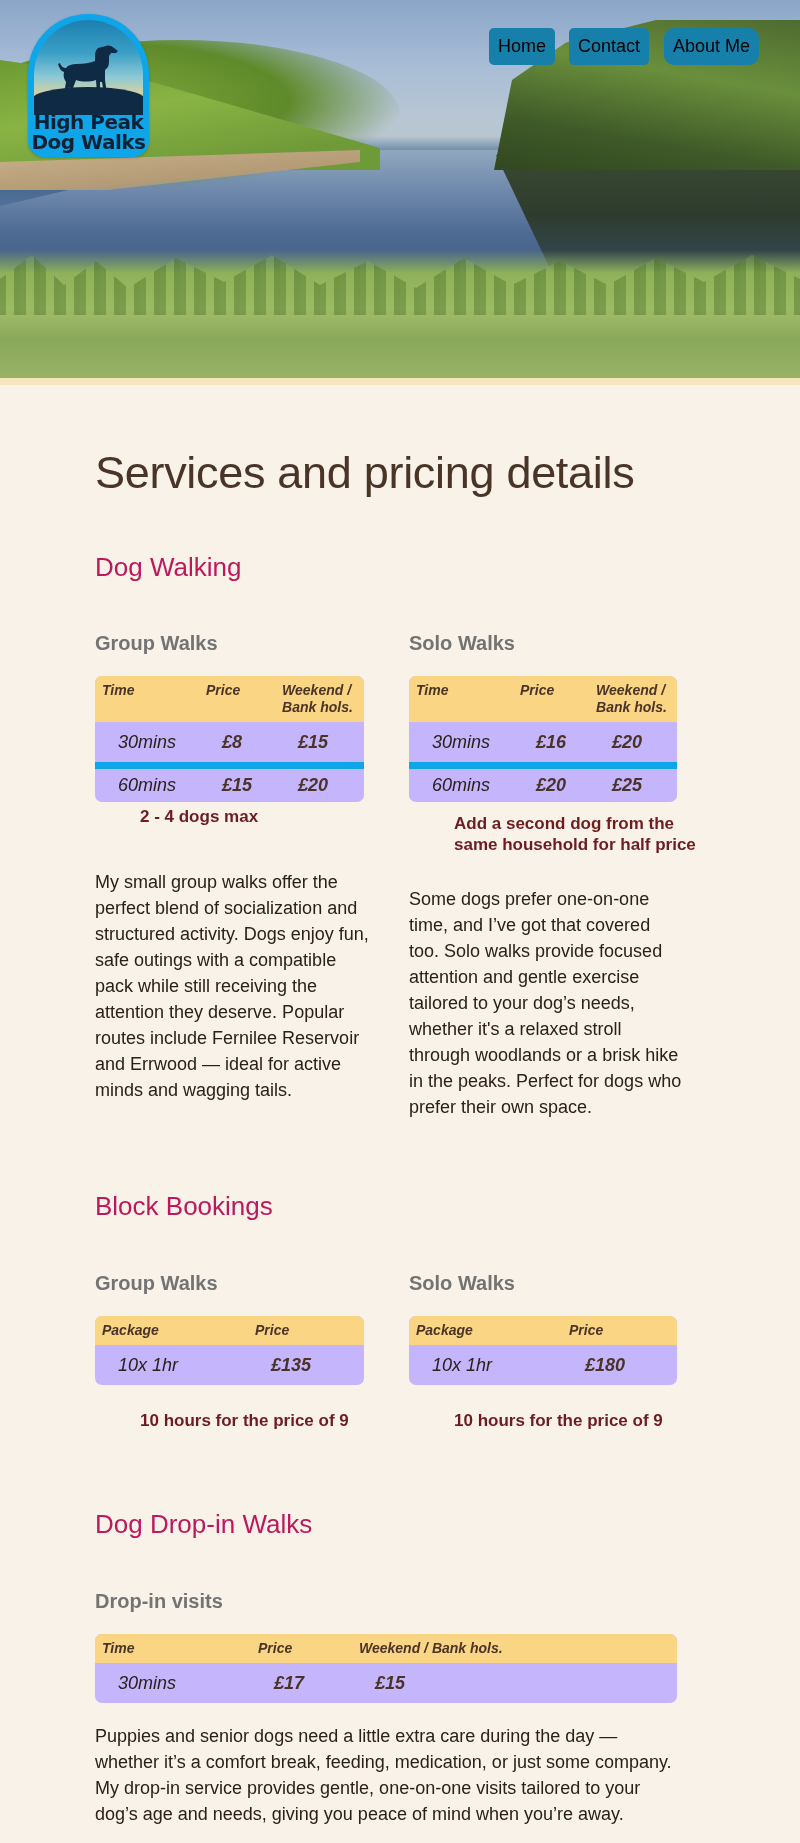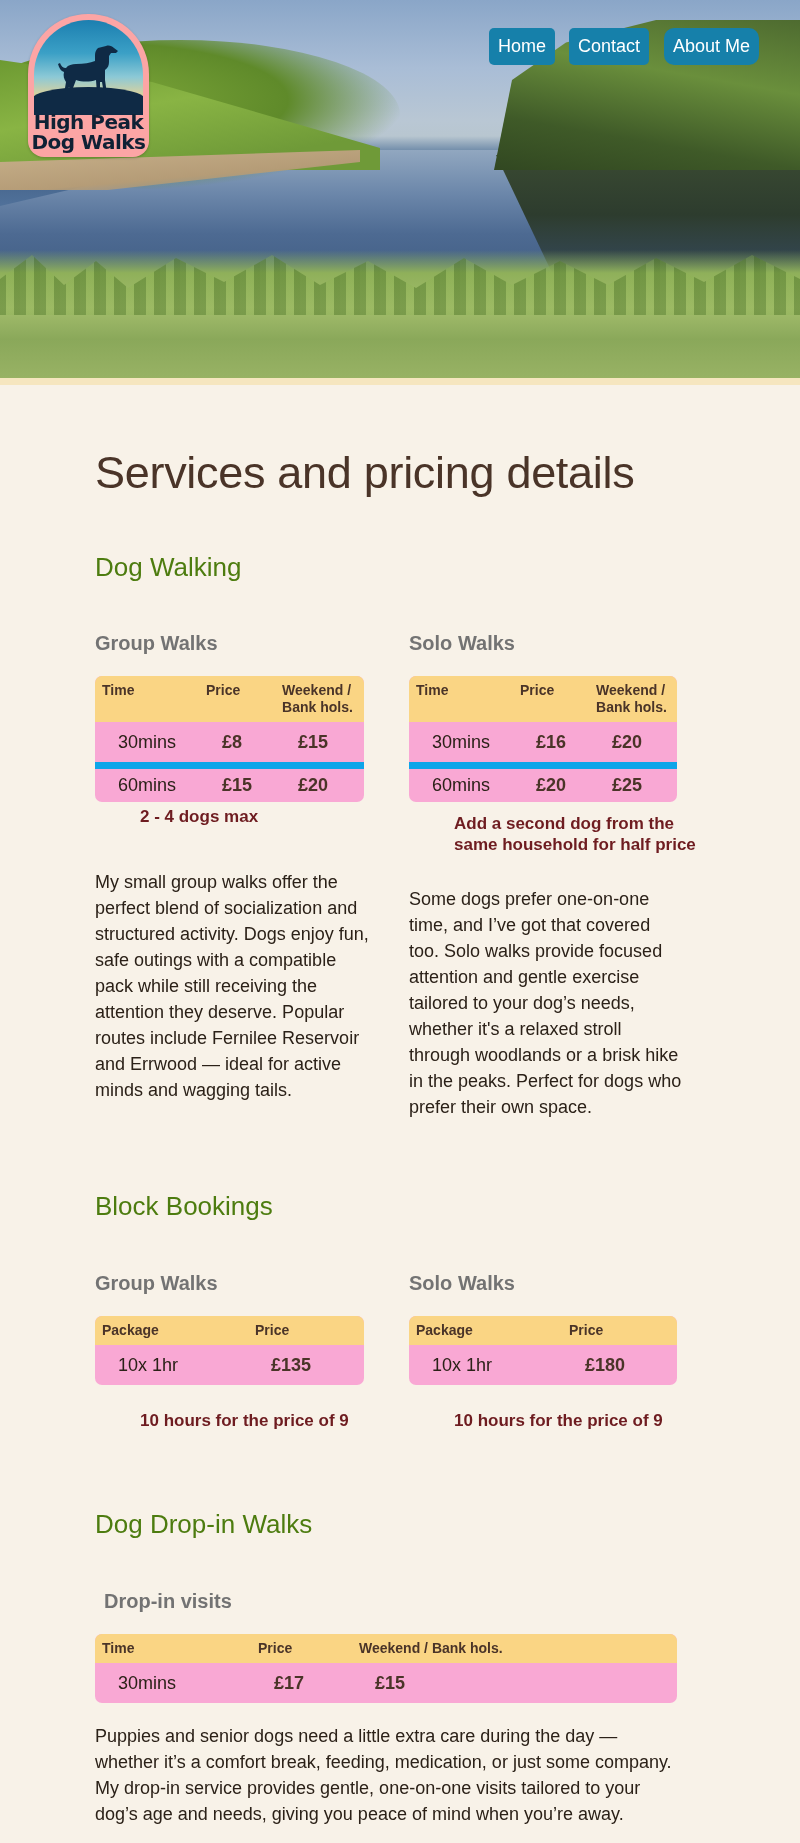--- a/index.html
+++ b/index.html
@@ -21,41 +21,41 @@
     background: linear-gradient(180deg, #91a7c0 0%, #6d88ab 30%, #4d6a92 60%, #3f5b80 100%); clip-path: polygon(30% 0, 100% 0, 100% 100%, 0 100%, 0 40%); }
   .hero .water-reflect { position: absolute; right: 0; top: 155px; width: 380px; height: 120px;
     background: linear-gradient(180deg, #3a4a32 0%, #2d3c2e 50%, rgba(40,55,60,0.6) 100%); clip-path: polygon(20% 0, 100% 0, 100% 100%, 35% 100%); }
   .hero .grass { position: absolute; left: 0; top: 250px; width: 800px; height: 128px;
     background: linear-gradient(180deg, rgba(120,160,70,0) 0%, #8fb05a 18%, #a3bd6c 45%, #8aa85a 70%, #98b264 100%); }
   .hero .grass-tufts { position: absolute; left: 0; top: 255px; width: 800px; height: 60px;
     background: repeating-linear-gradient(90deg, rgba(90,130,50,0.55) 0 6px, rgba(140,180,80,0.3) 6px 14px, rgba(80,120,40,0.5) 14px 20px); clip-path: polygon(0 40%, 4% 0, 8% 50%, 12% 10%, 16% 55%, 22% 5%, 28% 45%, 34% 0, 40% 50%, 46% 10%, 52% 55%, 58% 5%, 64% 50%, 70% 10%, 76% 50%, 82% 5%, 88% 45%, 94% 0, 100% 40%, 100% 100%, 0 100%); }
   .hero-band { position: absolute; left: 0; top: 378px; width: 800px; height: 7px; background: #f6e6bf; }
 
   
-  .logo { position: absolute; left: 28px; top: 14px; width: 121px; height: 143px; background: #fca5a5;
+  .logo { position: absolute; left: 28px; top: 14px; width: 121px; height: 143px; background: #0ea5e9;
     border-radius: 60px 60px 16px 16px; box-shadow: 0 1px 3px rgba(0,0,0,0.2); }
   .logo .badge { position: absolute; left: 6px; top: 6px; width: 109px; height: 95px; border-radius: 55px 55px 0 0; overflow: hidden;
     background: linear-gradient(180deg, #1c7fb0 0%, #3ba0c6 35%, #8cc9d6 60%, #f4d58a 85%, #f7c774 100%); }
   .logo .hill { position: absolute; left: -4px; bottom: 0; width: 117px; height: 28px; background: #0f2a45; border-radius: 50% 50% 0 0; }
   .logo svg { position: absolute; left: 22px; top: 22px; }
   .logo .logo-text { position: absolute; left: 0; top: 98px; width: 121px; text-align: center; font-weight: 700; font-size: 20px; line-height: 20px; color: #0f2135; font-family: "DejaVu Sans", sans-serif; letter-spacing: -0.5px; }
 
   
   .nav { position: absolute; top: 28px; right: 41px; display: flex; gap: 0; }
-  .nav a { display: block; height: 37px; line-height: 37px; padding: 0 9px; border-radius: 5px; background: #1680aa; color: #ffffff; font-size: 18px; text-decoration: none; margin-left: 14px; }
+  .nav a { display: block; height: 37px; line-height: 37px; padding: 0 9px; border-radius: 5px; background: #1680aa; color: #000000; font-size: 18px; text-decoration: none; margin-left: 14px; }
   .nav a.active { background: #f8f2e8; color: #1a7ea5; }
   .nav a.tight { margin-left: 14px; border-radius: 10px; }
 
   
   .main { position: absolute; left: 95px; top: 385px; width: 582px; }
   .page-title { position: absolute; top: 62px; left: 0; font-size: 45px; font-weight: 400; color: #4a3428; letter-spacing: -0.3px; white-space: nowrap; }
-  .section-title { position: absolute; left: 0; font-size: 26px; font-weight: 400; color: #4d7c0f; }
+  .section-title { position: absolute; left: 0; font-size: 26px; font-weight: 400; color: #be185d; }
   .sub-title { position: absolute; font-size: 20px; font-weight: 700; color: #737373; }
 
-  table.pt { position: absolute; border-collapse: separate; border-spacing: 0; background: #f9a8d4; border-radius: 7px; overflow: hidden; }
+  table.pt { position: absolute; border-collapse: separate; border-spacing: 0; background: #c4b5fd; border-radius: 7px; overflow: hidden; font-style: italic; }
   table.pt th { background: #fad584; text-align: left; font-size: 14px; font-weight: 700; color: #4a3428; vertical-align: top; padding: 6px 7px 6px 7px; line-height: 17px; }
   table.pt td { font-size: 18px; color: #2b2118; padding: 0 23px; height: 40px; vertical-align: middle; }
   table.pt td.price { font-weight: 700; color: #4a3428; }
   table.pt tr.row2 td { border-top: 7px solid #0ea5e9; }
 
   .note { position: absolute; font-size: 17px; font-weight: 700; color: #6e1c20; line-height: 21px; margin-left: 38px; }
   .para { position: absolute; font-size: 18px; line-height: 26px; color: #2b2118; }
 </style>
 </head>
 <body>
@@ -176,21 +176,21 @@
     <tbody>
       <tr>
         <td>10x 1hr</td>
         <td class="price">£180</td>
       </tr>
     </tbody>
   </table>
   <div class="note" style="top:1025px;left:321px">10 hours for the price of 9</div>
 
   <h2 class="section-title" style="top:1124px">Dog Drop-in Walks</h2>
-  <h3 class="sub-title" style="top:1205px;left:9px">Drop-in visits</h3>
+  <h3 class="sub-title" style="top:1205px;left:0">Drop-in visits</h3>
   <table class="pt" style="top:1249px;left:0;width:582px">
     <thead>
         <tr>
       <th style="width:156px">Time</th>
       <th style="width:101px">Price</th>
       <th>Weekend / Bank hols.</th>
     </tr>
       </thead>
     <tbody>
       <tr>

